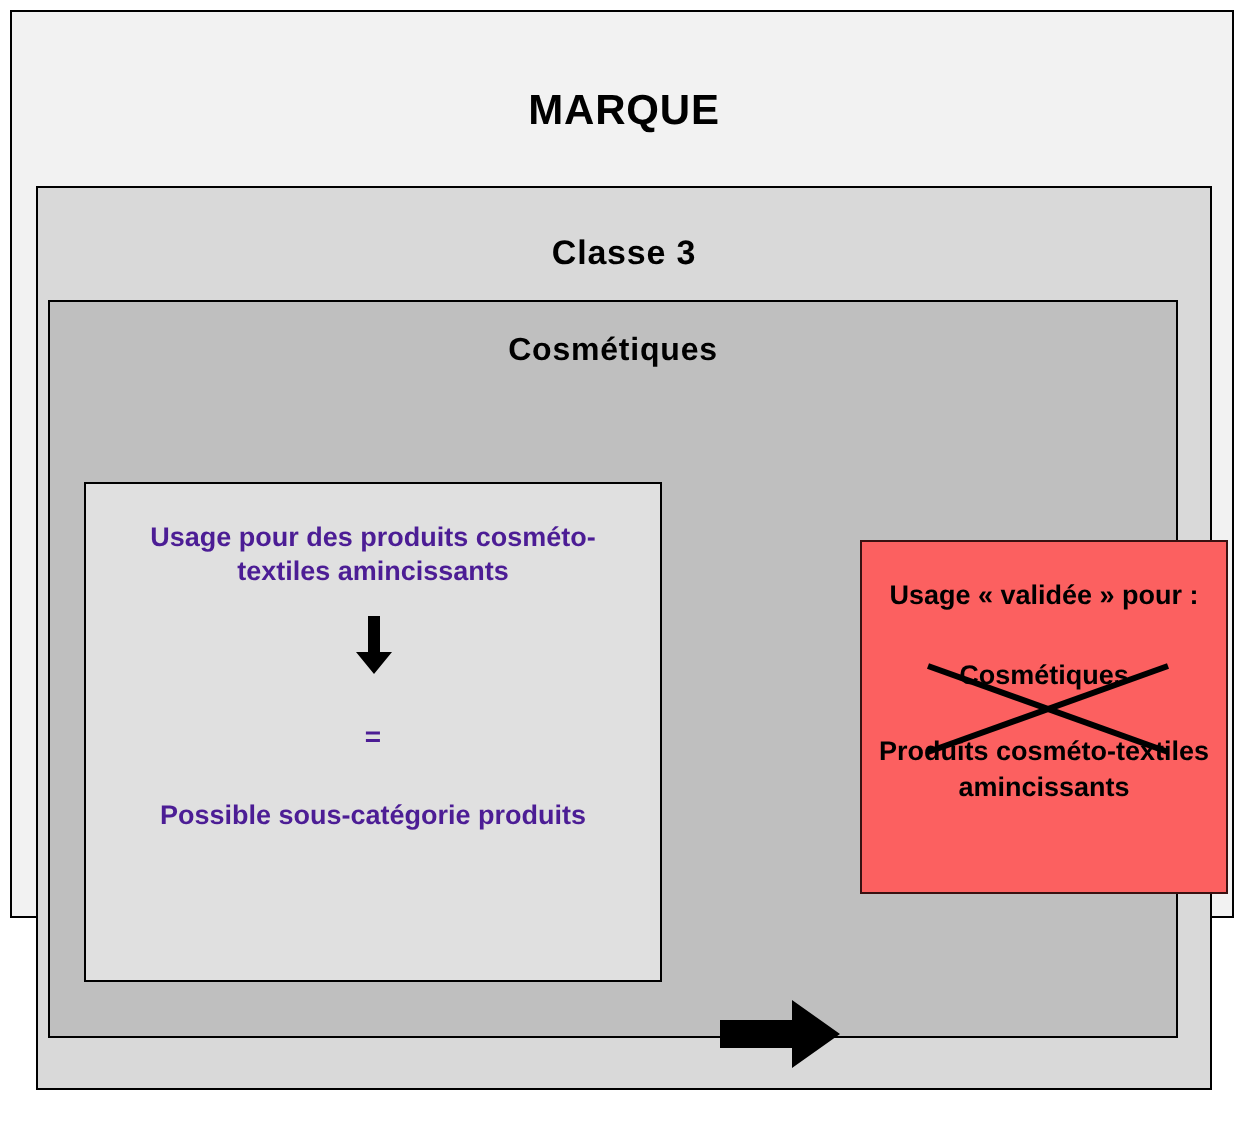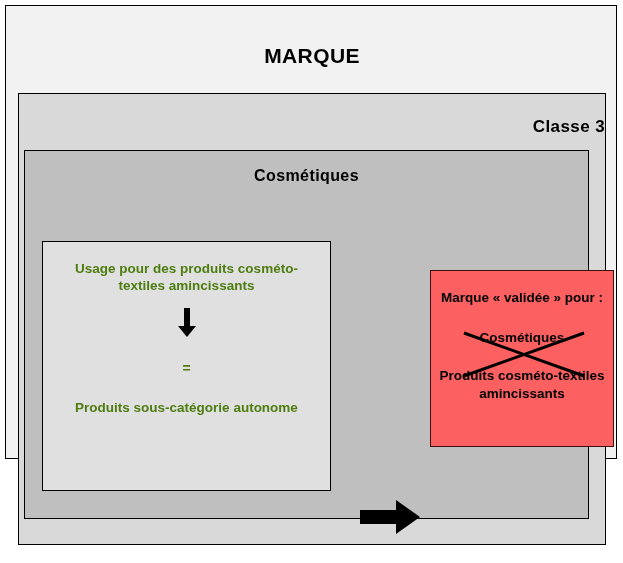--- a/index.html
+++ b/index.html
@@ -62,21 +62,20 @@
     border: 1px solid #000000;
   }
 
   .title-classe {
     position: absolute;
     left: 0;
     top: 23px;
     width: 586px;
     font-size: 17px;
     line-height: 20px;
-    text-align: right;
   }
 
   
   .frame-cosmetiques {
     position: absolute;
     left: 5px;
     top: 56px;
     width: 565px;
     height: 369px;
     box-sizing: border-box;
@@ -104,21 +103,21 @@
     background: #e0e0e0;
     border: 1px solid #000000;
     padding: 14px 9px 0 9px;
   }
 
   .reason-line {
     text-align: center;
     font-weight: bold;
     font-size: 13.5px;
     line-height: 17px;
-    color: #4d7c0f;
+    color: #4c1d95;
   }
 
   .reason-line.l1 { margin-top: 4px; }
   .reason-line.l2 { margin-top: 30px; }
   .reason-line.equals { margin-top: 22px; font-size: 14px; }
   .reason-line.l3 { margin-top: 22px; }
 
   
   .down-arrow-wrap {
     margin-top: 14px;
@@ -196,32 +195,32 @@
 
           <div class="down-arrow-wrap">
             <svg width="22" height="30" viewBox="0 0 22 30" aria-hidden="true">
               <polygon points="8,0 14,0 14,18 20,18 11,29 2,18 8,18" fill="#000000"></polygon>
             </svg>
           </div>
 
 
           <div class="reason-line equals">=</div>
 
-          <div class="reason-line l3">Produits sous-catégorie autonome</div>
+          <div class="reason-line l3">Possible sous-catégorie produits</div>
         </div>
 
         <div class="arrow-right">
           <svg width="62" height="40" viewBox="0 0 62 40" aria-hidden="true">
             <polygon points="0,13 36,13 36,3 60,20 36,37 36,27 0,27" fill="#000000"></polygon>
           </svg>
         </div>
 
         <div class="box-conclusion">
 
-          <div class="concl-line c1">Marque « validée » pour :</div>
+          <div class="concl-line c1">Usage « validée » pour :</div>
 
           <div class="concl-line c2">Cosmétiques</div>
 
           <div class="concl-line c3">Produits cosméto-textiles amincissants</div>
 
           <div class="strike-x">
             <svg width="124" height="47" viewBox="0 0 124 47" aria-hidden="true">
               <line x1="2" y1="2" x2="122" y2="45" stroke="#000000" stroke-width="3"></line>
               <line x1="122" y1="2" x2="2" y2="45" stroke="#000000" stroke-width="3"></line>
             </svg>

